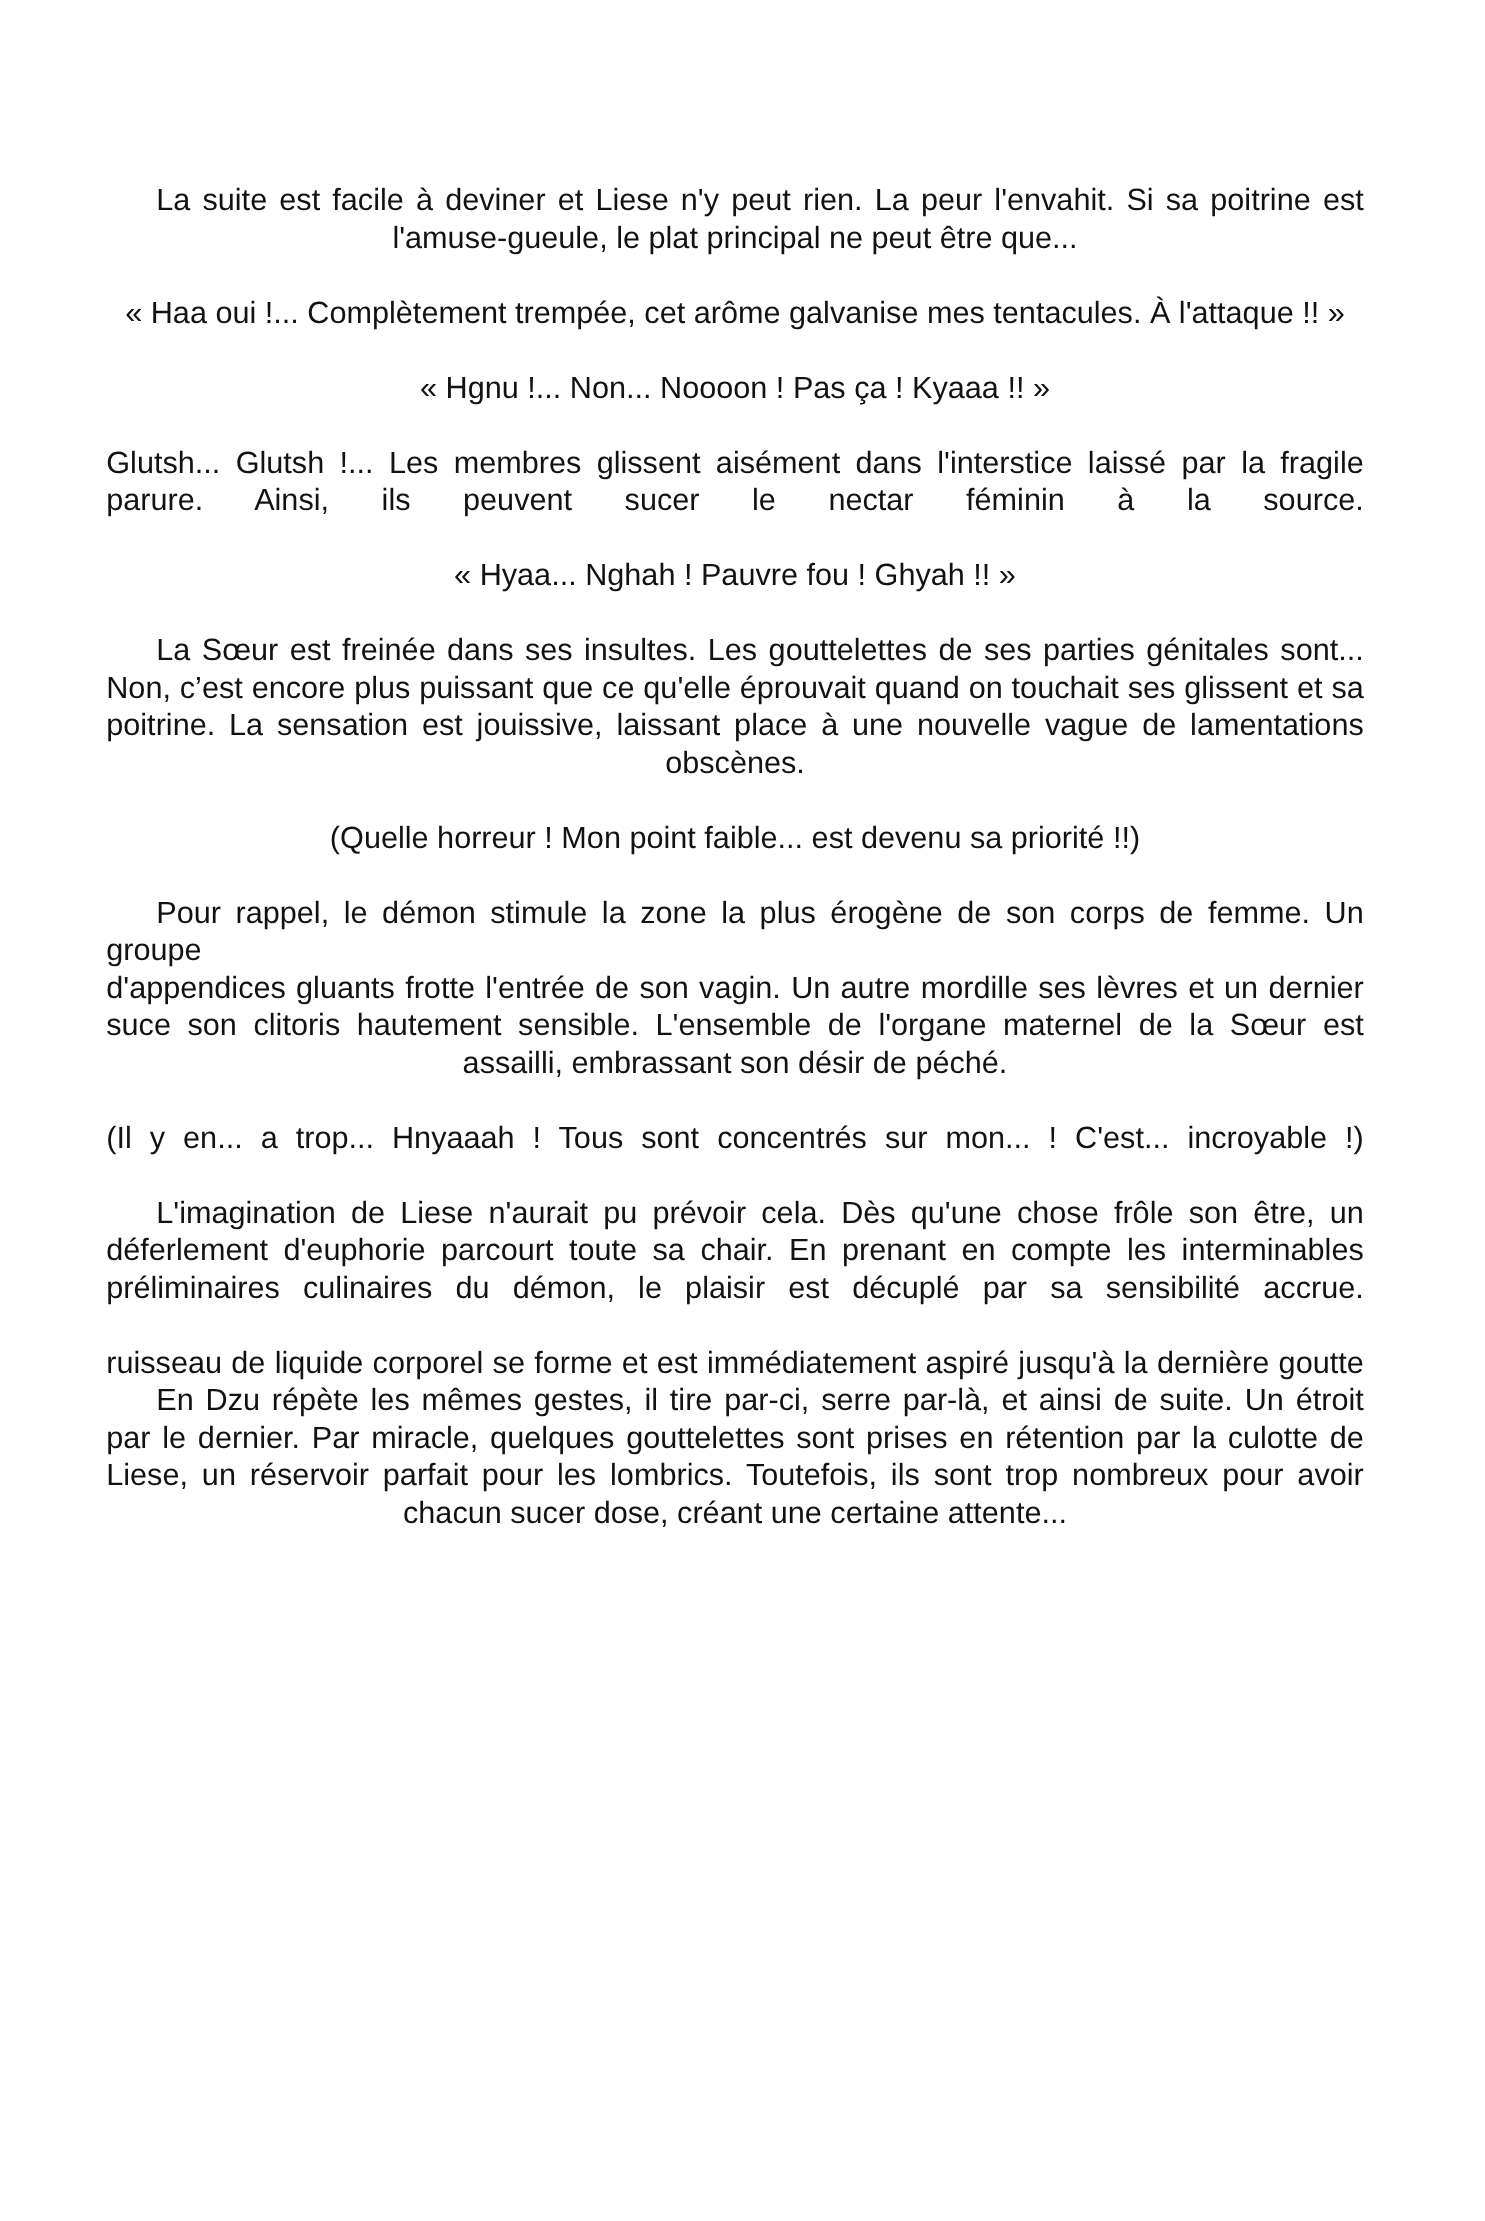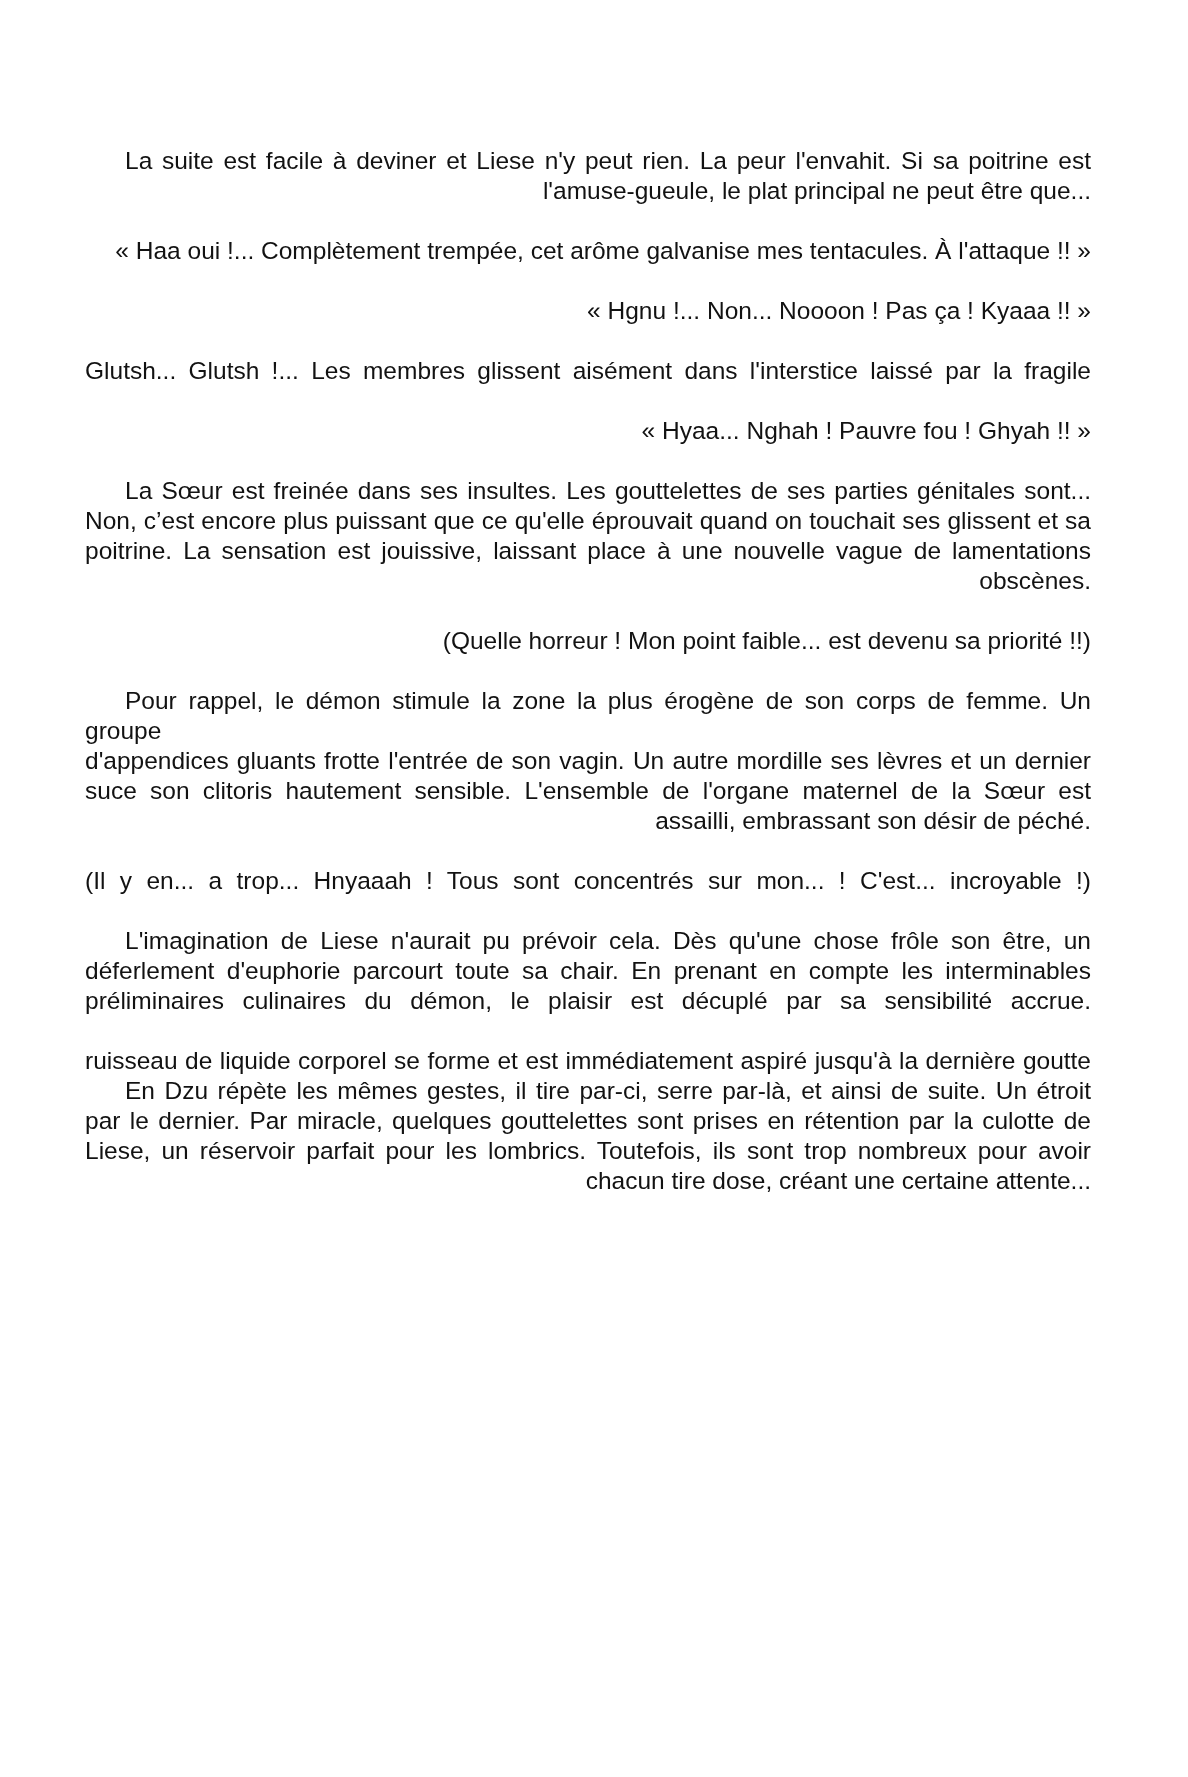--- a/index.html
+++ b/index.html
@@ -17,21 +17,21 @@
     overflow: hidden;
     font-family: "Liberation Sans", sans-serif;
     font-size: 24.5px;
     line-height: 30px;
     color: #121212;
   }
   .para {
     margin: 0 0 30px 0;
   }
   .line {
-    text-align: right;
+    text-align: center;
   }
   .line.fill {
     text-align: justify;
     text-align-last: justify;
   }
   .line.indent {
     text-indent: 40px;
   }
 </style>
 </head>
@@ -44,20 +44,21 @@
         <div class="line">l'amuse-gueule, le plat principal ne peut être que...</div>
       </div>
       <div class="para">
         <div class="line">« Haa oui !... Complètement trempée, cet arôme galvanise mes tentacules. À l'attaque !! »</div>
       </div>
       <div class="para">
         <div class="line">« Hgnu !... Non... Noooon ! Pas ça ! Kyaaa !! »</div>
       </div>
       <div class="para">
         <div class="line fill">Glutsh... Glutsh !... Les membres glissent aisément dans l'interstice laissé par la fragile</div>
+        <div class="line fill">parure. Ainsi, ils peuvent sucer le nectar féminin à la source.</div>
       </div>
       <div class="para">
         <div class="line">« Hyaa... Nghah ! Pauvre fou ! Ghyah !! »</div>
       </div>
       <div class="para">
         <div class="line fill indent">La Sœur est freinée dans ses insultes. Les gouttelettes de ses parties génitales sont...</div>
         <div class="line fill">Non, c’est encore plus puissant que ce qu'elle éprouvait quand on touchait ses glissent et sa</div>
         <div class="line fill">poitrine. La sensation est jouissive, laissant place à une nouvelle vague de lamentations</div>
         <div class="line">obscènes.</div>
       </div>
@@ -76,16 +77,16 @@
       <div class="para">
         <div class="line fill indent">L'imagination de Liese n'aurait pu prévoir cela. Dès qu'une chose frôle son être, un</div>
         <div class="line fill">déferlement d'euphorie parcourt toute sa chair. En prenant en compte les interminables</div>
         <div class="line fill">préliminaires culinaires du démon, le plaisir est décuplé par sa sensibilité accrue.</div>
       </div>
       <div class="para">
         <div class="line fill">ruisseau de liquide corporel se forme et est immédiatement aspiré jusqu'à la dernière goutte</div>
         <div class="line fill indent">En Dzu répète les mêmes gestes, il tire par-ci, serre par-là, et ainsi de suite. Un étroit</div>
         <div class="line fill">par le dernier. Par miracle, quelques gouttelettes sont prises en rétention par la culotte de</div>
         <div class="line fill">Liese, un réservoir parfait pour les lombrics. Toutefois, ils sont trop nombreux pour avoir</div>
-        <div class="line">chacun tire dose, créant une certaine attente...</div>
+        <div class="line">chacun sucer dose, créant une certaine attente...</div>
       </div>
     </div>
 </div>
 
 </body></html>

